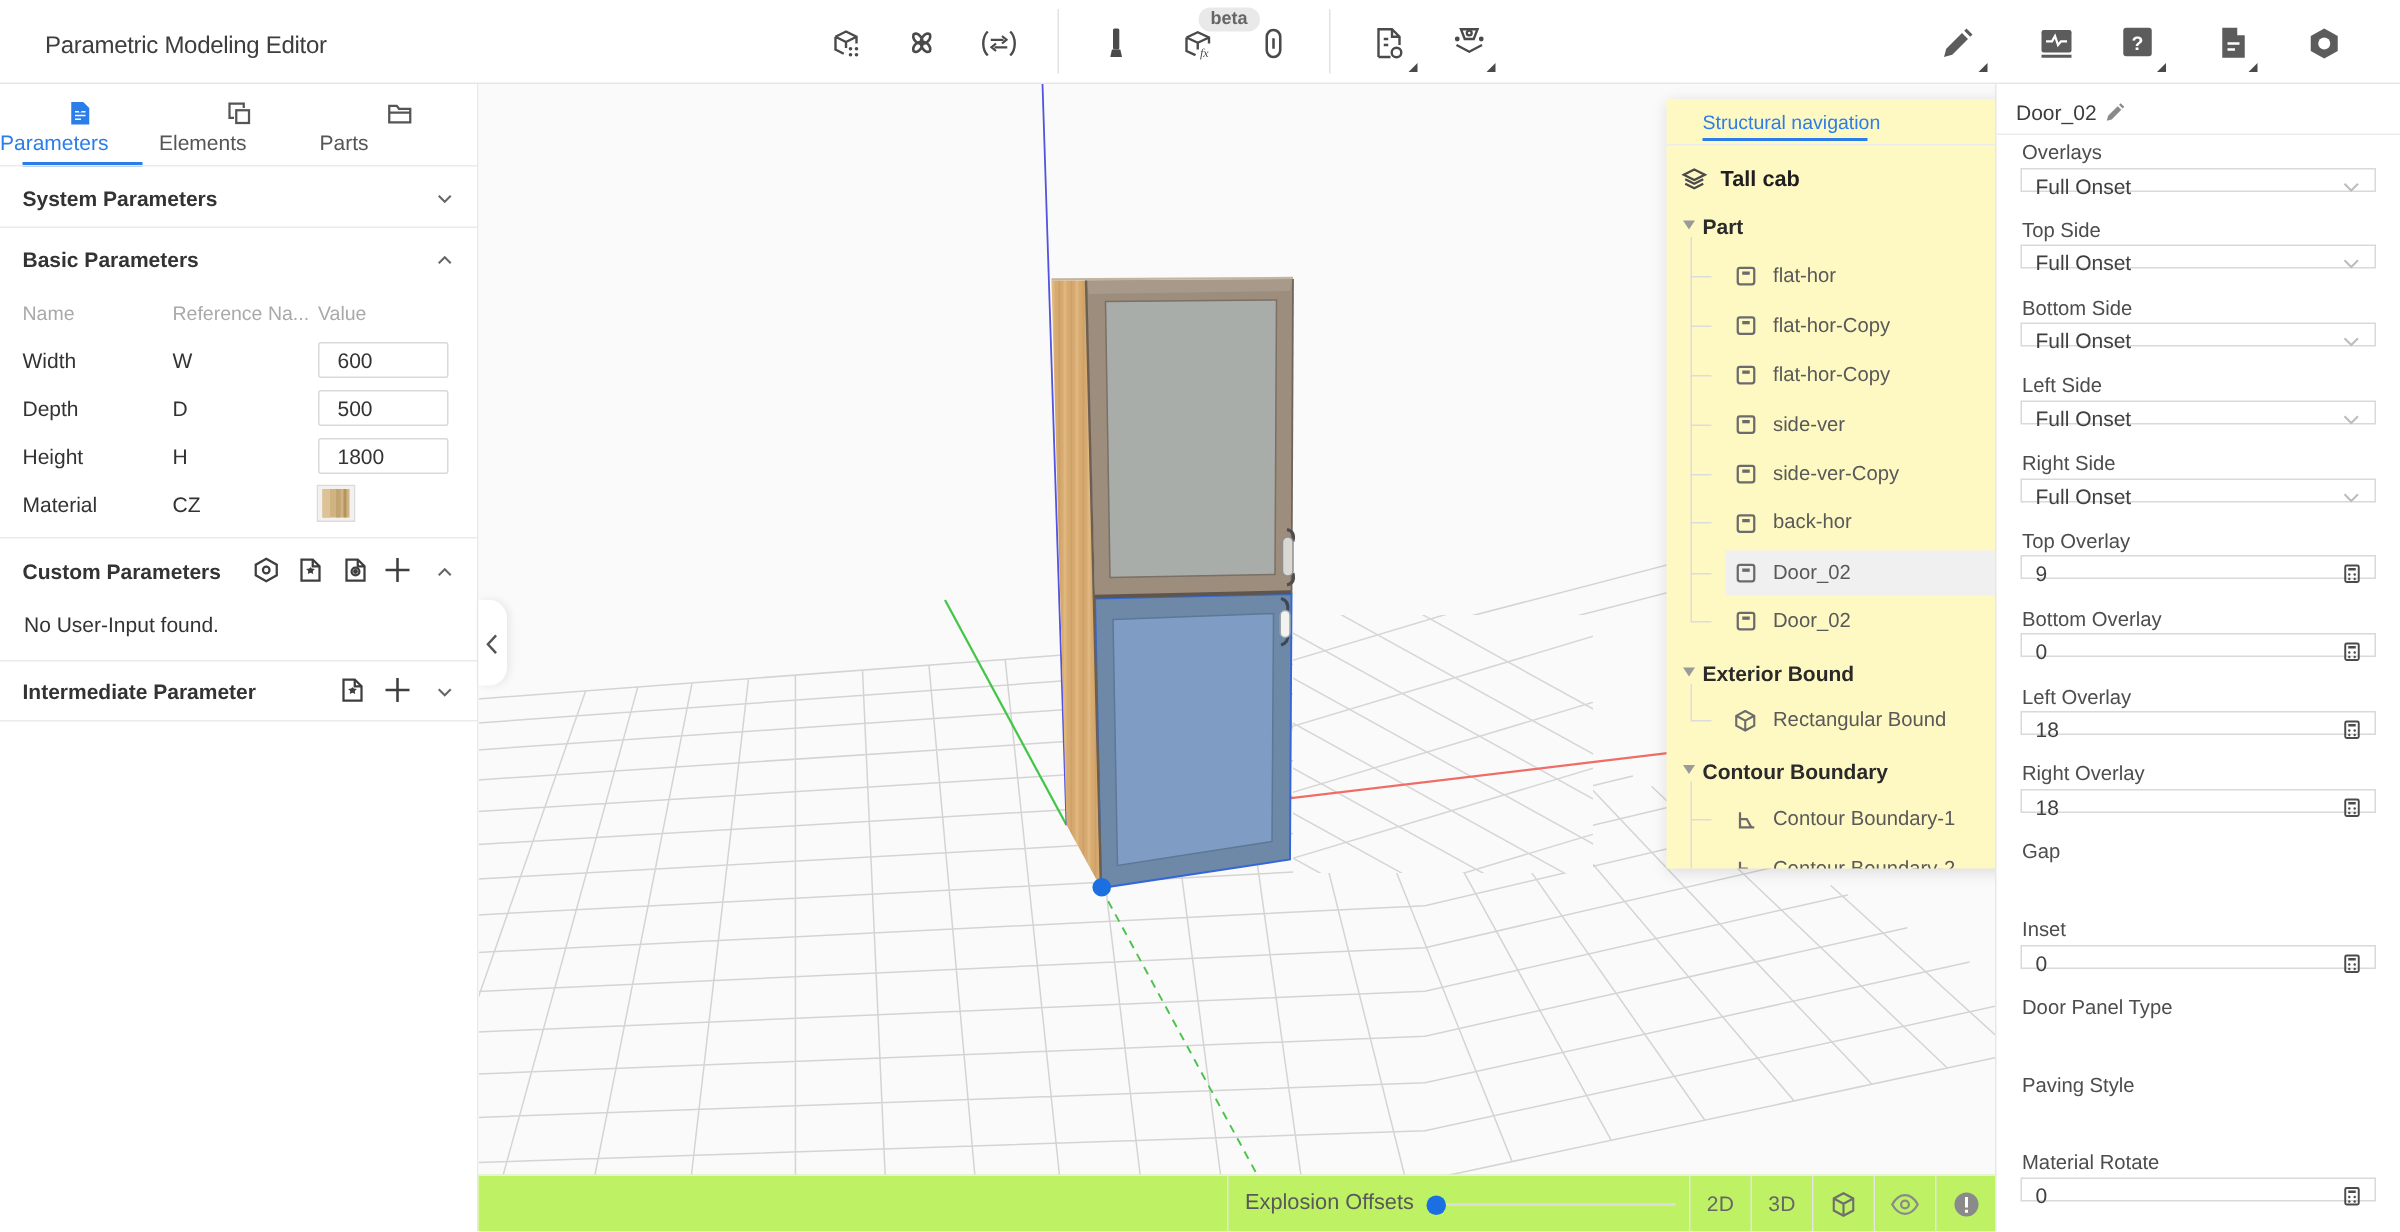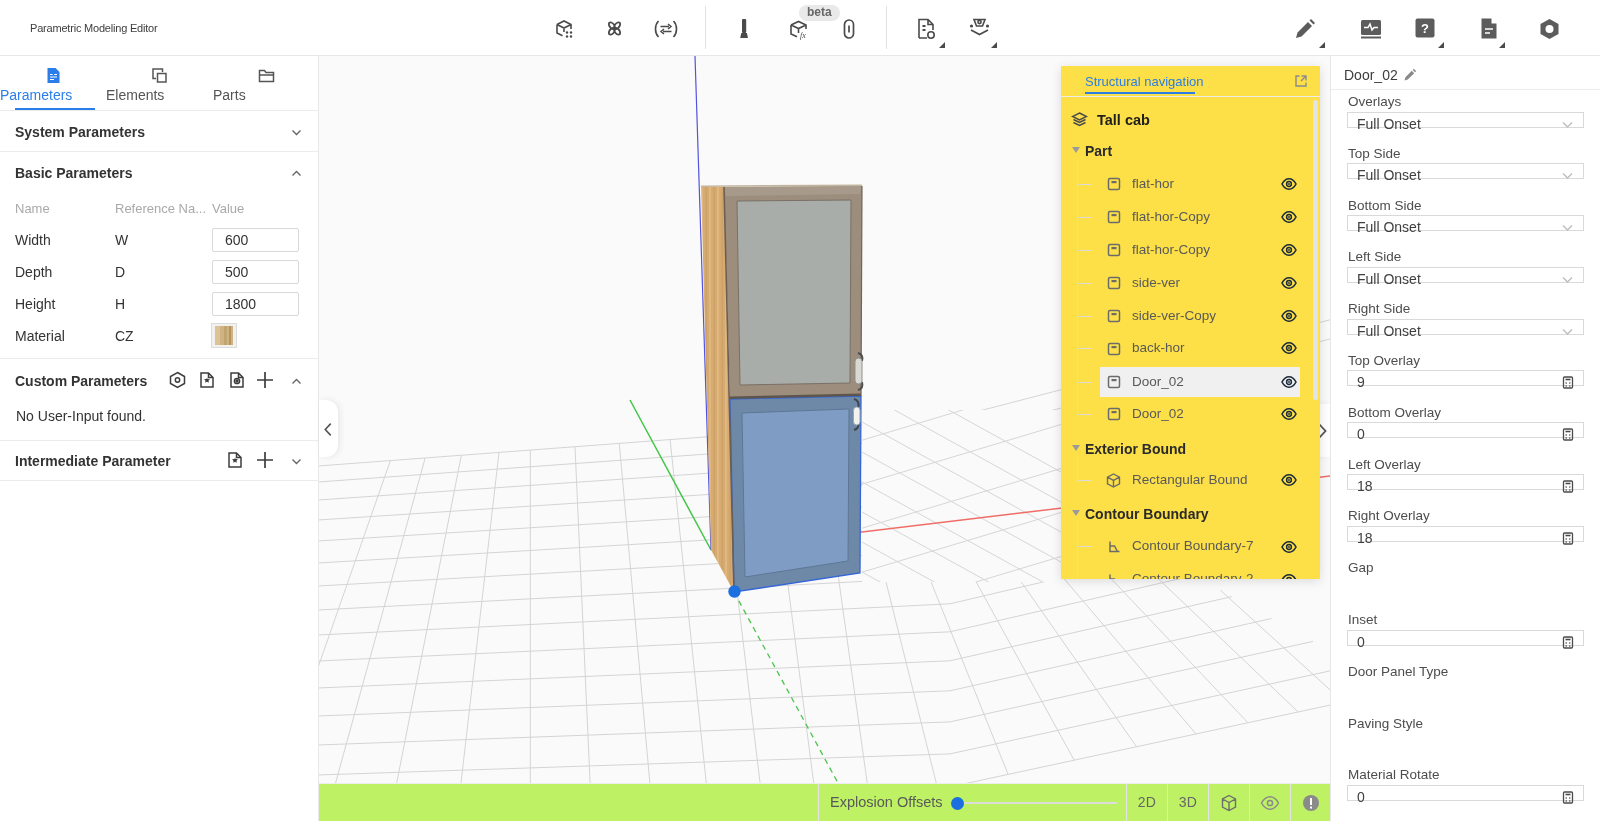--- a/index.html
+++ b/index.html
@@ -1,20 +1,20 @@
 <!DOCTYPE html>
 <html><head>
 <meta charset="utf-8">
 <style>
   * { margin:0; padding:0; box-sizing:border-box; }
   html,body { width:1600px; height:821px; font-family:"Liberation Sans", sans-serif; background:#fff; overflow:hidden; }
   #app { position:relative; width:1600px; height:821px; }
   
   #header { position:absolute; left:0; top:0; width:1600px; height:56px; background:#fff; border-bottom:1px solid #e7e7e7; }
-  #header .title { position:absolute; left:30px; top:22px; font-size:11px; color:#3d3d3d; letter-spacing:-0.2px; }
+  #header .title { position:absolute; left:30px; top:22px; font-size:16px; color:#3d3d3d; letter-spacing:-0.2px; }
   .hic { position:absolute; top:17px; }
   .hdiv { position:absolute; top:6px; height:43px; width:1px; background:#e2e2e2; }
   .caret { position:absolute; width:0; height:0; border-left:6px solid transparent; border-bottom:6px solid #4a4a4a; }
   .beta { position:absolute; left:799px; top:5px; background:#e9e9e9; color:#666; font-size:12px; font-weight:700; border-radius:8px; padding:0 8px; height:16px; line-height:15px; }
   
   #lpanel { position:absolute; left:0; top:56px; width:319px; height:765px; background:#fff; border-right:1px solid #e8e8e8; }
   .tab { position:absolute; top:0; width:106px; font-size:14px; color:#555; }
   .tab .ticon { display:block; margin:11px auto 3px; width:17px; height:17px; }
   .tabline { position:absolute; left:15px; top:52px; width:80px; height:3px; background:#2b7de9; }
   .sect { position:absolute; left:15px; font-size:14px; font-weight:700; color:#333; }
@@ -23,21 +23,21 @@
   .glabel { position:absolute; font-size:14px; color:#333; }
   .ghead { position:absolute; font-size:13px; color:#a9a9a9; }
   .ibox { position:absolute; left:212px; width:87px; height:24px; border:1px solid #d9d9d9; border-radius:2px; background:#fff; font-size:14px; color:#333; line-height:22px; padding-left:12px; }
   
   #canvas { position:absolute; left:319px; top:56px; width:1011px; height:765px; background:#fafafa; overflow:hidden; }
   
   #bbar { position:absolute; left:319px; top:783px; width:1011px; height:38px; background:#bef264; border-top:1px solid #ededed; }
   #bbar .bdiv { position:absolute; top:0; width:1px; height:38px; background:#e4e4e4; }
   .b23 { position:absolute; top:10px; width:40px; text-align:center; font-size:14px; color:#666; font-weight:500; letter-spacing:0.3px;}
   
-  #nav { position:absolute; left:1061px; top:66px; width:259px; height:513px; background:#fde047; box-shadow:0 2px 10px rgba(0,0,0,0.13); overflow:hidden; }
+  #nav { position:absolute; left:1111px; top:66px; width:259px; height:513px; background:#fef9c3; box-shadow:0 2px 10px rgba(0,0,0,0.13); overflow:hidden; }
   #nav .nhead { position:absolute; left:0; top:0; width:259px; height:31px; border-bottom:1px solid #ececec; }
   #nav .ntab { position:absolute; left:24px; top:8px; font-size:13px; color:#2b7de9; }
   #nav .nuline { position:absolute; left:24px; top:26px; width:110px; height:2px; background:#2b7de9; }
   .nitem { position:absolute; left:71px; font-size:13.5px; color:#595959; }
   .nsect { position:absolute; left:24px; font-size:14px; font-weight:700; color:#2a2a2a; }
   .ntri { position:absolute; left:11px; width:0; height:0; border-left:4.5px solid transparent; border-right:4.5px solid transparent; border-top:6px solid #9a9a9a; }
   .tline { position:absolute; background:#dcdcdc; }
   
   #rpanel { position:absolute; left:1330px; top:56px; width:270px; height:765px; background:#fff; border-left:1px solid #e7e7e7; }
   .rlabel { position:absolute; left:17px; font-size:13.5px; color:#4d4d4d; }
@@ -431,21 +431,21 @@
         <circle cx="8" cy="6" r="2.4" fill="none" stroke="#1c2b3a" stroke-width="1.5"></circle>
         <circle cx="8" cy="6" r="0.9" fill="#1c2b3a"></circle>
       </svg>
   <div class="ntri" style="top:444px"></div>
       <div class="nsect" style="top:440px">Contour Boundary</div>
   <div class="tline" style="left:16px;top:455px;width:1px;height:58px;"></div>
   <div class="tline" style="left:16px;top:480px;width:14px;height:1px;"></div>
   <svg style="position:absolute;left:46px;top:474px" width="14" height="14" viewBox="0 0 14 14" fill="none" stroke="#6b6b6b" stroke-width="1.5">
         <path d="M3 1.5 L3 11.5 L12.5 11.5 M3 6 L7.5 6 L10.5 11.5"></path>
       </svg>
-  <div class="nitem" style="top:472px">Contour Boundary-7</div>
+  <div class="nitem" style="top:472px">Contour Boundary-1</div>
 <svg style="position:absolute;left:220px;top:475px" width="16" height="12" viewBox="0 0 16 12">
         <path d="M1 6 C3 2.2,5.5 0.8,8 0.8 C10.5 0.8,13 2.2,15 6 C13 9.8,10.5 11.2,8 11.2 C5.5 11.2,3 9.8,1 6 Z" fill="none" stroke="#1c2b3a" stroke-width="1.6"></path>
         <circle cx="8" cy="6" r="2.4" fill="none" stroke="#1c2b3a" stroke-width="1.5"></circle>
         <circle cx="8" cy="6" r="0.9" fill="#1c2b3a"></circle>
       </svg>
   <svg style="position:absolute;left:46px;top:507px" width="14" height="14" viewBox="0 0 14 14" fill="none" stroke="#6b6b6b" stroke-width="1.5">
         <path d="M3 1.5 L3 11.5 L12.5 11.5 M3 6 L7.5 6 L10.5 11.5"></path>
       </svg>
   <div class="nitem" style="top:505px">Contour Boundary-2</div>
 <svg style="position:absolute;left:220px;top:508px" width="16" height="12" viewBox="0 0 16 12">

